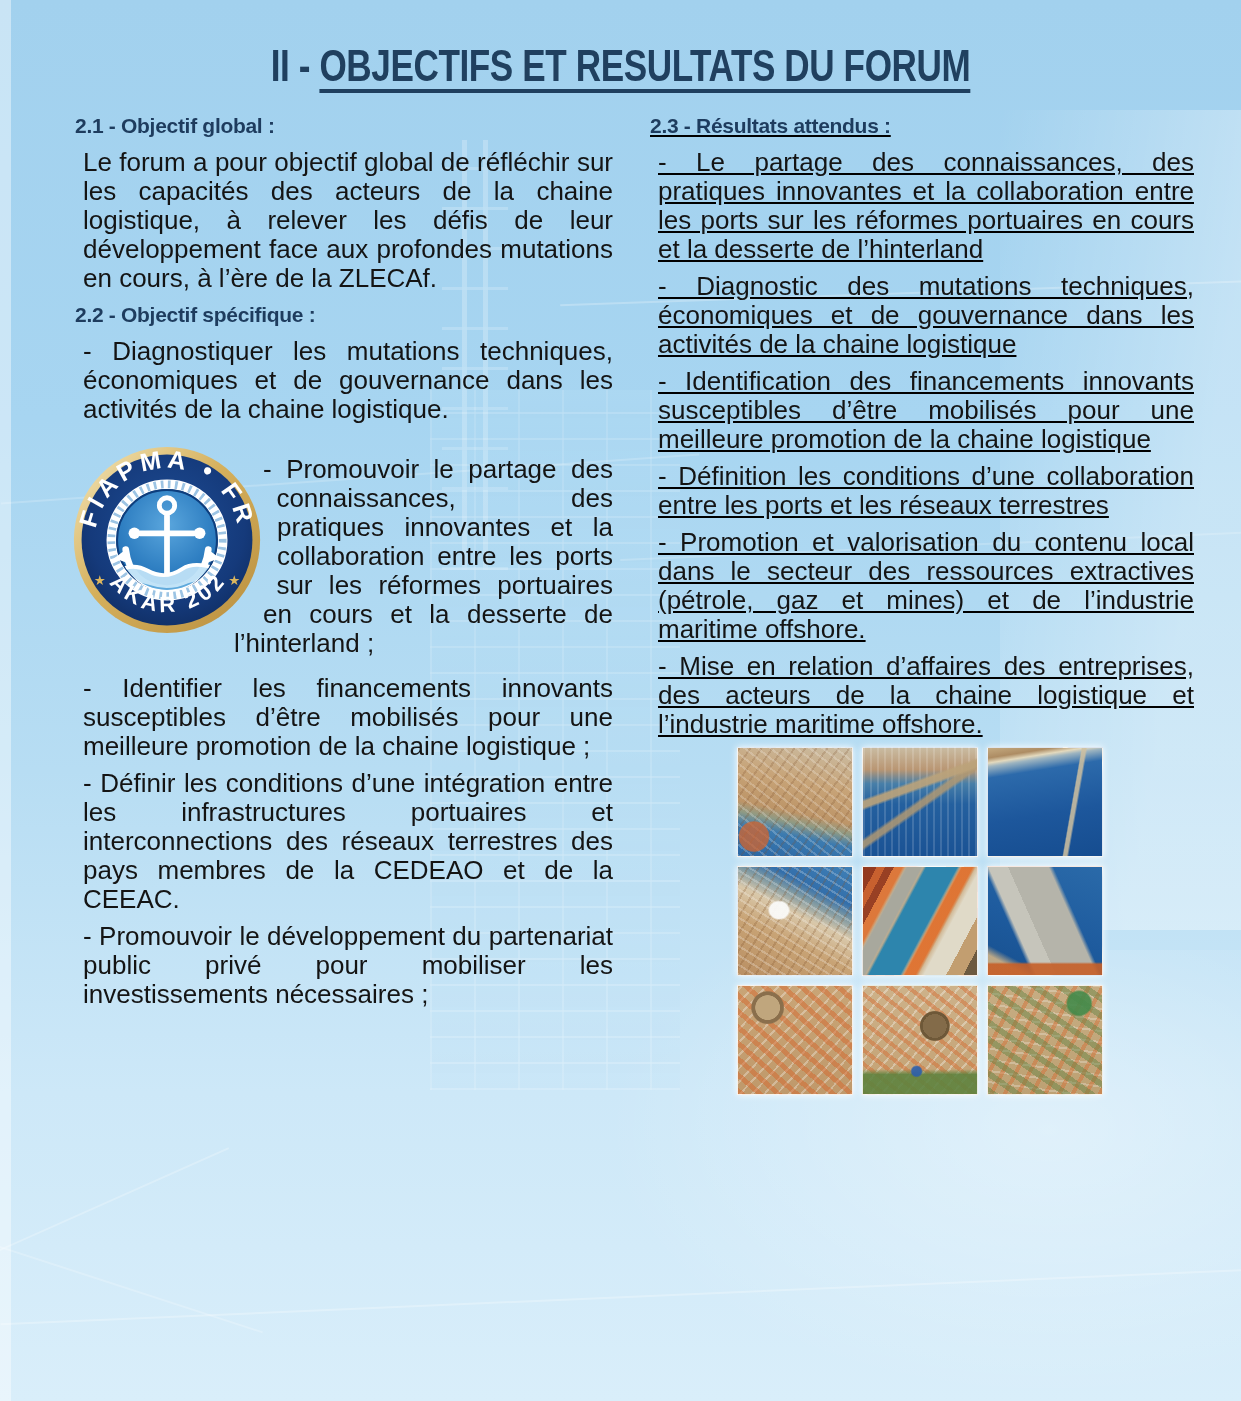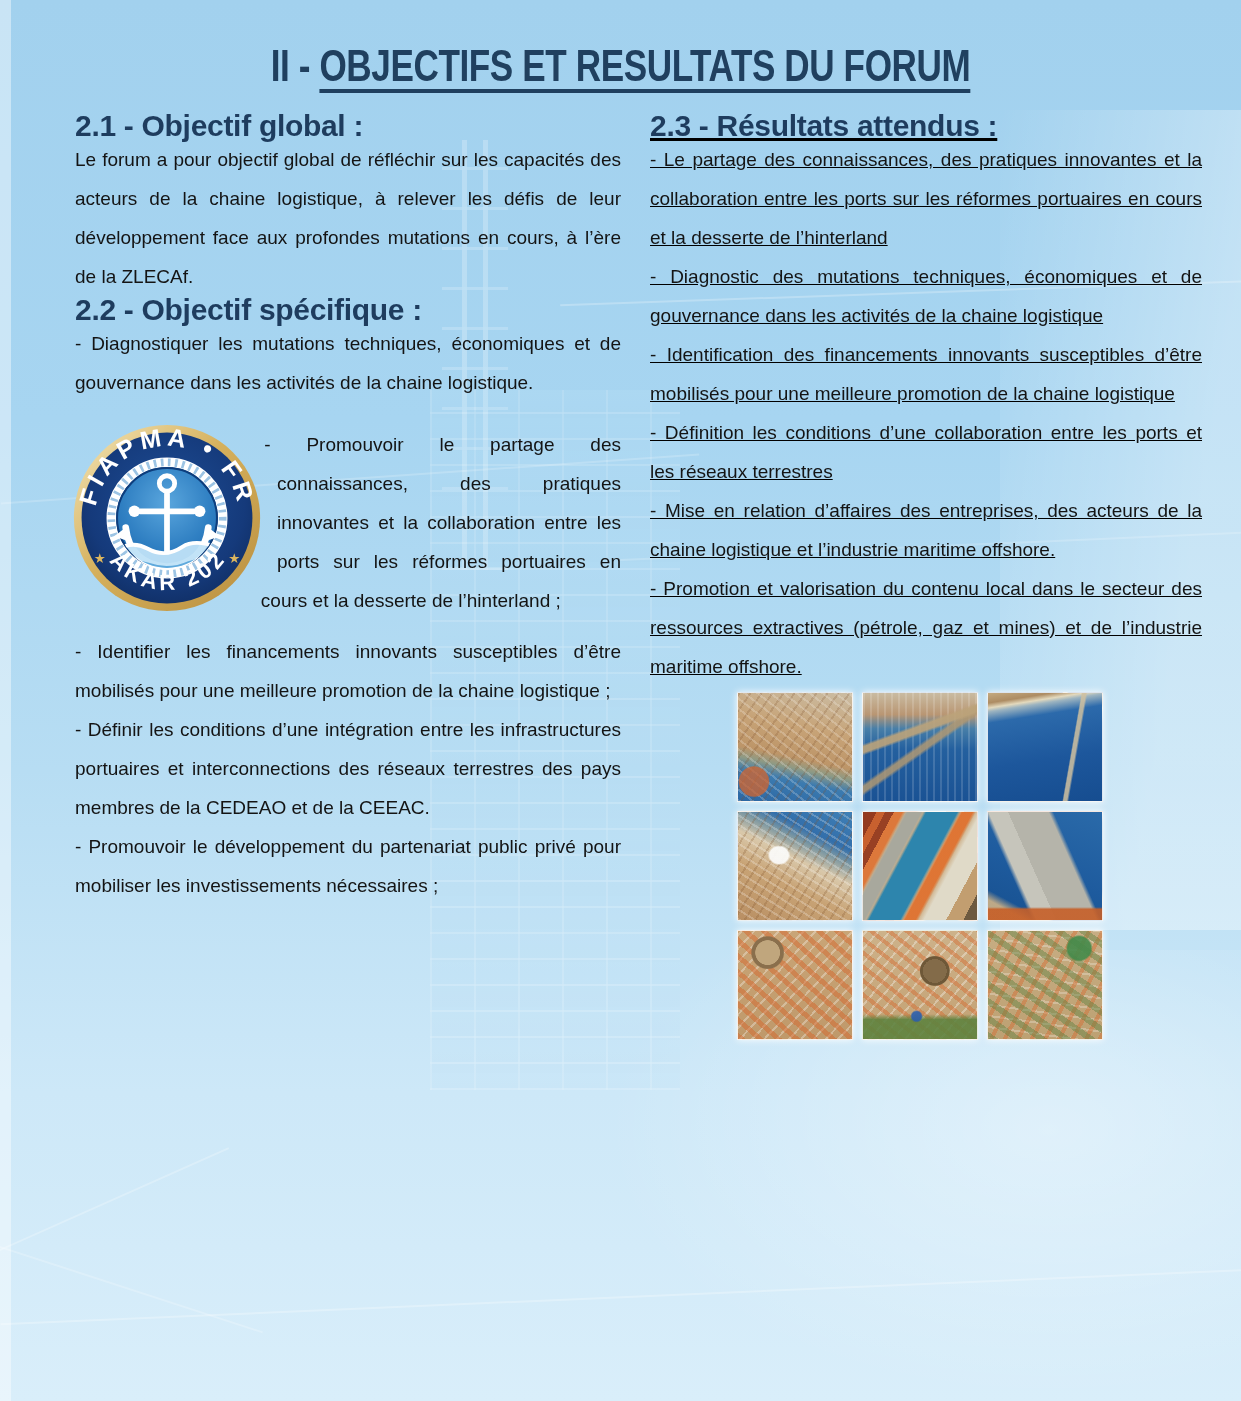--- a/index.html
+++ b/index.html
@@ -29,22 +29,22 @@
   .s6{left:-30px;top:1285px;width:300px;opacity:.4;transform:rotate(18deg);}
   
   .title-row{position:absolute;left:0;top:10px;width:100%;text-align:center;}
   .title{display:inline-block;transform:scaleX(.78);transform-origin:center;
          font-size:45px;font-weight:bold;color:#20405f;letter-spacing:-.5px;white-space:nowrap;}
   .title .u{text-decoration:underline;text-decoration-thickness:3.5px;text-underline-offset:8px;}
   
   .col{position:absolute;top:112px;}
   .col-left{left:75px;width:546px;}
   .col-right{left:650px;width:552px;text-decoration:underline;}
-  h2{margin:0;font-size:30px;line-height:28px;font-weight:bold;color:#1e3c5e;letter-spacing:-.3px;}
-  p.body{margin:0;font-size:19px;line-height:39px;color:#141414;text-align:justify;hyphens:auto;}
+  h2{margin:0;font-size:21px;line-height:28px;font-weight:bold;color:#1e3c5e;letter-spacing:-.3px;}
+  p.body{margin:8px;font-size:26px;line-height:29px;color:#141414;text-align:justify;hyphens:auto;}
   .mt38{margin-top:38px}.mt42{margin-top:42px}.mt35{margin-top:35px}
   .mt33{}.mt30{margin-top:30px}.mt31{margin-top:31px}.mt34{margin-top:34px}
   
   .logo-row{display:flow-root;margin-top:18px;min-height:212px;}
   .logo-wrap{float:left;width:192px;height:192px;margin:2px 14px 6px -4px;shape-outside:circle(52%);}
   .p-logo{padding-top:5px;}
   
   .collage{margin:6px 0 0 87px;display:grid;grid-template-columns:repeat(3,116px);grid-auto-rows:110px;gap:9px;}
   .ph{border:1px solid rgba(255,255,255,.85);box-shadow:0 0 7px rgba(255,255,255,.95);}
   .ph1{background:
@@ -184,22 +184,22 @@
     <p class="body mt30">- Définir les conditions d’une intégration entre les infrastructures portuaires et interconnections des réseaux terrestres des pays membres de la CEDEAO et de la CEEAC.</p>
     <p class="body mt35">- Promouvoir le développement du partenariat public privé pour mobiliser les investissements nécessaires ;</p>
   </div>
 
   <div class="col col-right">
     <h2>2.3 - Résultats attendus :</h2>
     <p class="body mt35">- Le partage des connaissances, des pratiques innovantes et la collaboration entre les ports sur les réformes portuaires en cours et la desserte de l’hinterland</p>
     <p class="body mt38">- Diagnostic des mutations techniques, économiques et de gouvernance dans les activités de la chaine logistique</p>
     <p class="body mt34">- Identification des financements innovants susceptibles d’être mobilisés pour une meilleure promotion de la chaine logistique</p>
     <p class="body mt31">- Définition les conditions d’une collaboration entre les ports et les réseaux terrestres</p>
+    <p class="body mt30">- Promotion et valorisation du contenu local dans le secteur des ressources extractives (pétrole, gaz et mines) et de l’industrie maritime offshore.</p>
     <p class="body mt30">- Mise en relation d’affaires des entreprises, des acteurs de la chaine logistique et l’industrie maritime offshore.</p>
-    <p class="body mt30">- Promotion et valorisation du contenu local dans le secteur des ressources extractives (pétrole, gaz et mines) et de l’industrie maritime offshore.</p>
 
     <div class="collage">
       <div class="ph ph1" title="aerial-view-dakar-city-and-harbor"></div>
       <div class="ph ph2" title="aerial-view-dakar-port-and-bay"></div>
       <div class="ph ph3" title="aerial-view-dakar-coastline-and-pier"></div>
       <div class="ph ph4" title="aerial-view-harbor-marina-and-city"></div>
       <div class="ph ph5" title="aerial-view-container-terminal"></div>
       <div class="ph ph6" title="aerial-view-port-wharf-platform"></div>
       <div class="ph ph7" title="aerial-view-city-center-orange-roofs"></div>
       <div class="ph ph8" title="aerial-view-city-round-tower-and-park"></div>

